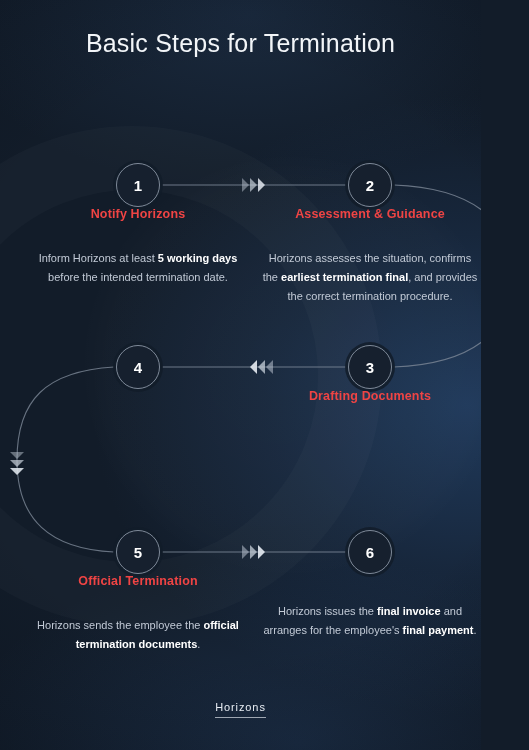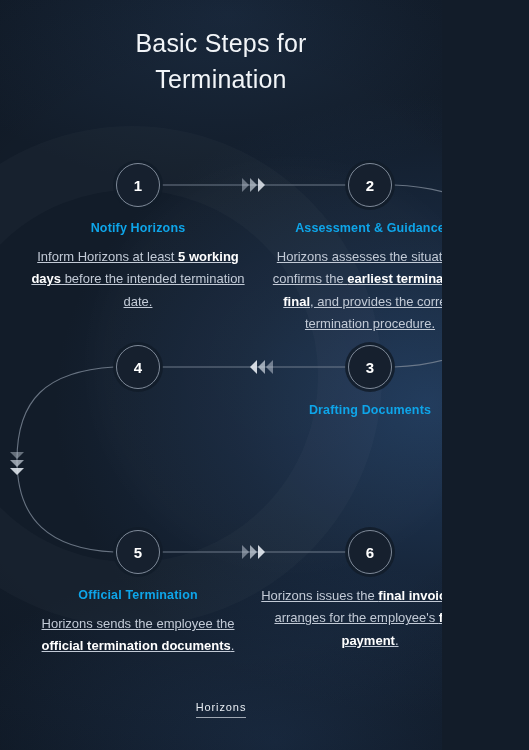--- a/index.html
+++ b/index.html
@@ -5,21 +5,21 @@
 <style>
   * { margin:0; padding:0; box-sizing:border-box; }
   html, body {
     width:529px; height:750px;
     background:#121c29;
     font-family:"Liberation Sans", sans-serif;
     overflow:hidden;
   }
   .canvas {
     position:relative;
-    width:442px; height:750px;
+    width:481px; height:750px;
     background:#121c29;
     overflow:hidden;
   }
   
   .bg-grad-right {
     position:absolute; inset:0;
     background:
       radial-gradient(ellipse 520px 430px at 97% 54%, rgba(40,76,122,0.62) 0%, rgba(34,62,100,0.34) 38%, rgba(20,34,54,0.0) 72%);
     pointer-events:none;
   }
@@ -97,33 +97,31 @@
     display:flex;
     align-items:center;
     justify-content:center;
     color:#ffffff;
     font-size:15px;
     font-weight:700;
     letter-spacing:0.3px;
     box-shadow:0 0 0 3px rgba(18,28,41,0.85);
   }
   .step-title {
-    margin-top:14px;
-    color:#0ea5e9;
+    color:#ef4444;
     font-size:12.5px;
     font-weight:700;
     letter-spacing:0.15px;
   }
   .step-desc {
-    margin-top:11px;
+    margin-top:28px;
     color:#c2cad6;
-    font-size:13px;
+    font-size:11px;
     line-height:1.72;
     padding:0 8px;
-    text-decoration:underline;
   }
   .step-desc b { color:#ffffff; font-weight:700; }
 
   
   .footer {
     position:absolute;
     bottom:32px; left:0; right:0;
     text-align:center;
     z-index:6;
   }

